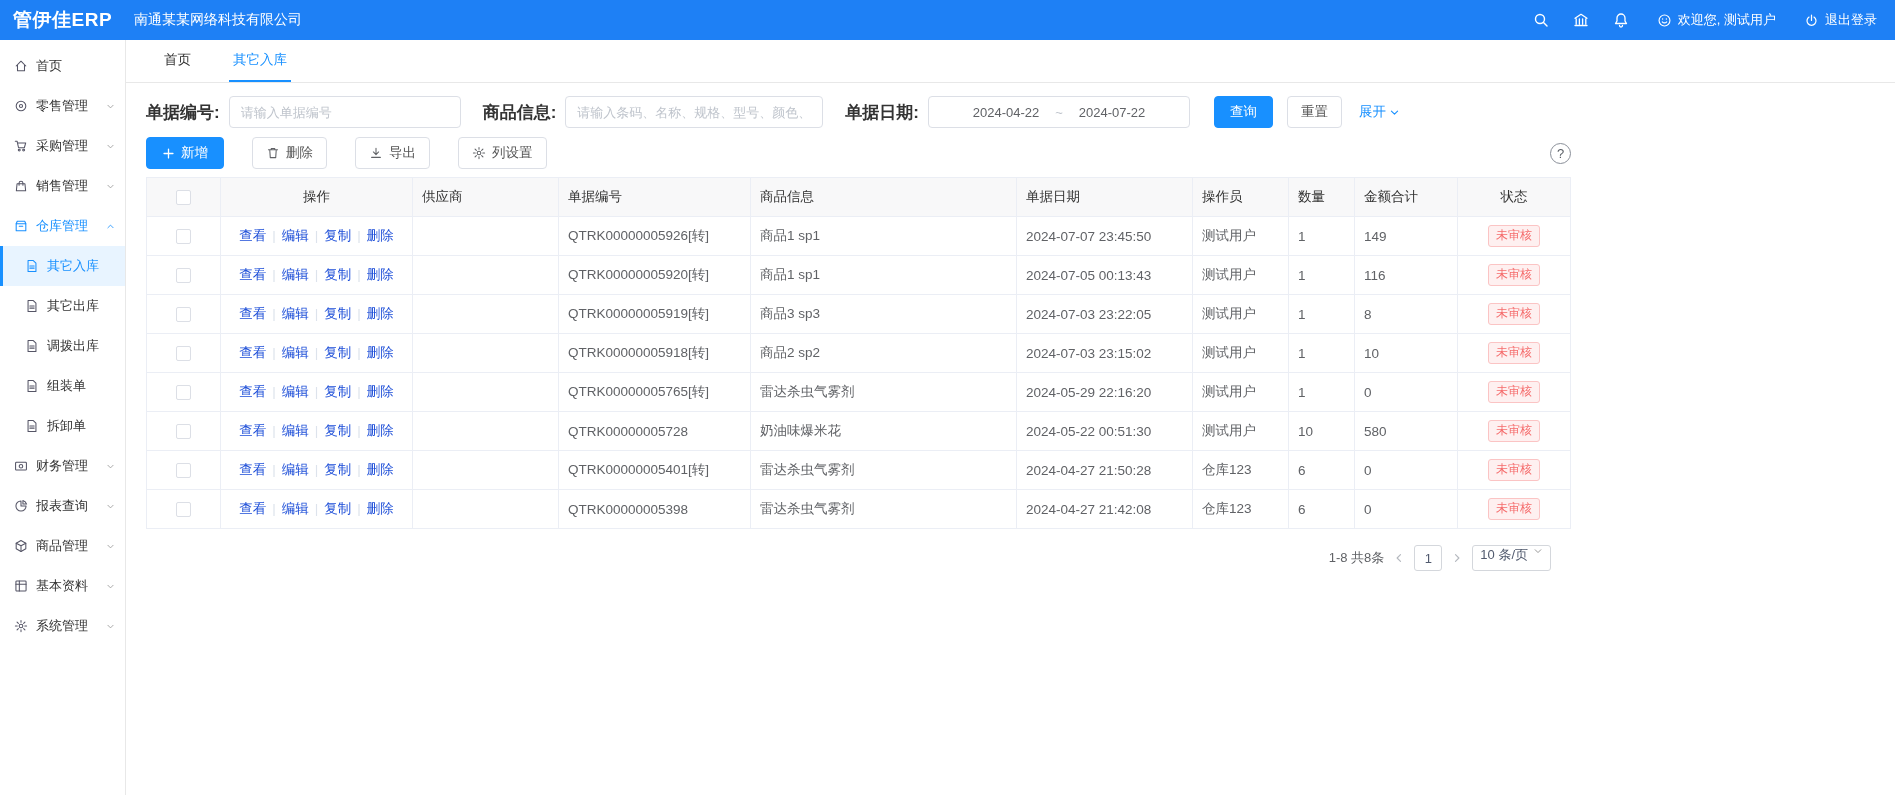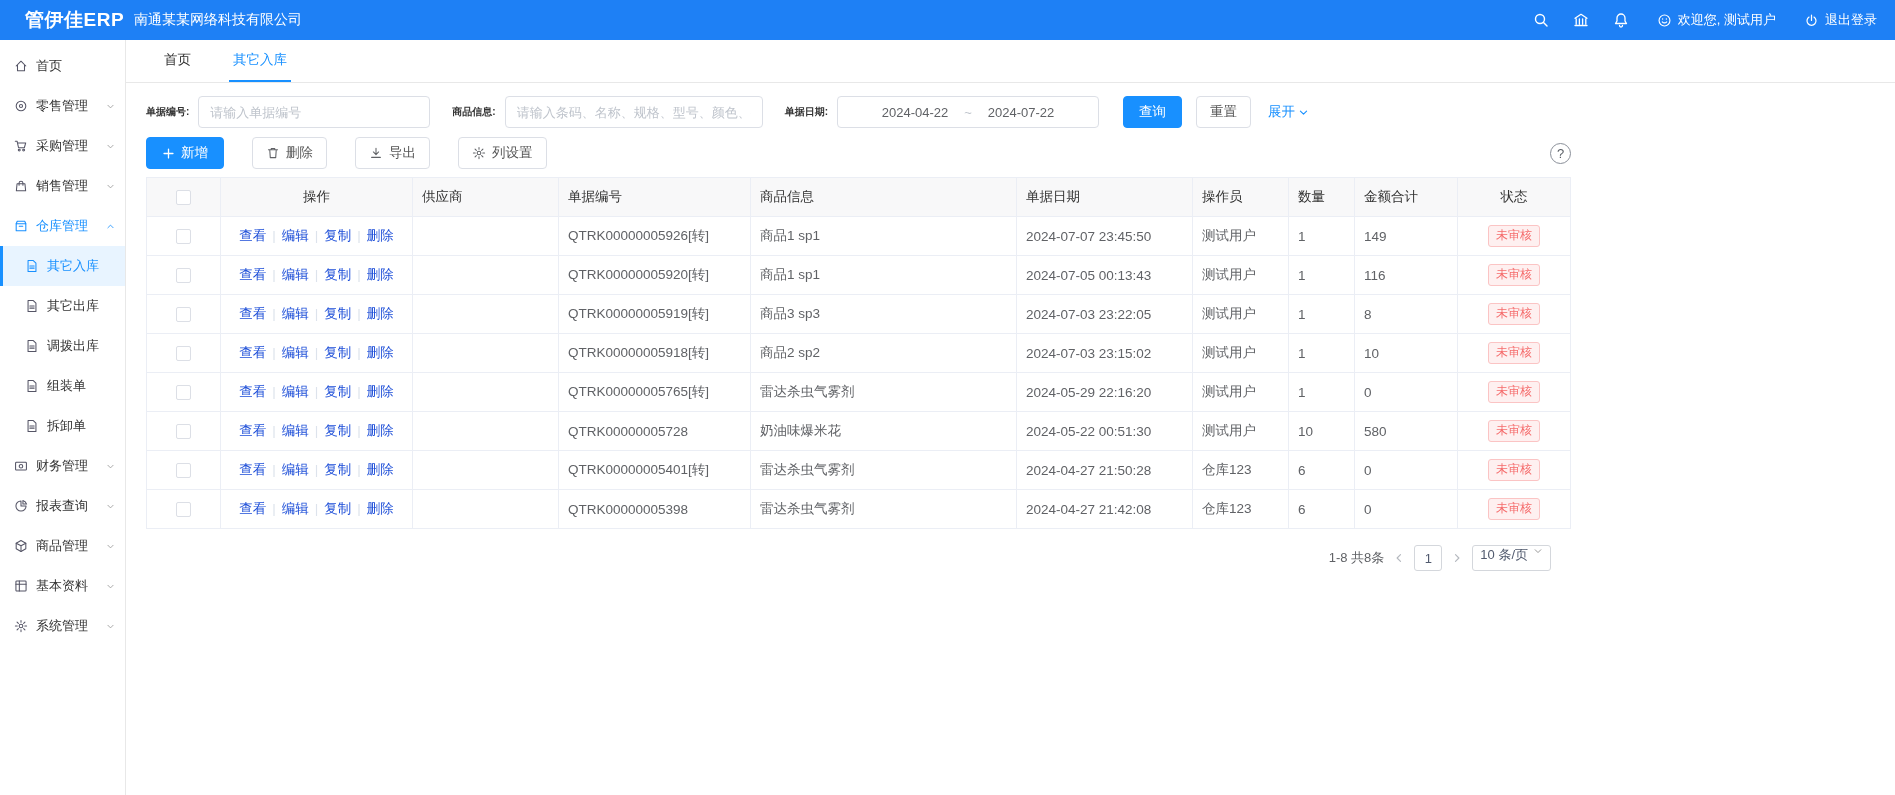--- a/index.html
+++ b/index.html
@@ -5,21 +5,21 @@
   * { box-sizing: border-box; margin: 0; padding: 0; }
   html,body { width: 1895px; height: 795px; }
   body {
     font-family: "Liberation Sans", "DejaVu Sans", sans-serif;
     font-size: 13px; color: #333; background: #fff; overflow: hidden;
   }
   svg.icn { display: block; }
 
   
   .topbar { height: 40px; background: #1e80f5; display: flex; align-items: center; color: #fff; }
-  .logo { width: 126px; font-size: 19px; font-weight: bold; padding-left: 25px; letter-spacing: .5px; white-space: nowrap; }
+  .logo { width: 126px; font-size: 19px; font-weight: bold; padding-left: 13px; letter-spacing: .5px; white-space: nowrap; }
   .company { font-size: 14px; margin-left: 8px; white-space: nowrap; }
   .top-right { margin-left: auto; display: flex; align-items: center; padding-right: 18px; }
   .top-ic { margin-left: 24px; cursor: pointer; }
   .top-ic svg { width: 16px; height: 16px; }
   .welcome, .logout { display: flex; align-items: center; gap: 6px; margin-left: 28px; cursor: pointer; font-size: 13px; white-space: nowrap; }
   .welcome svg, .logout svg { width: 15px; height: 15px; }
 
   
   .layout { display: flex; height: 755px; }
   .sidebar { width: 126px; border-right: 1px solid #e8e8e8; padding-top: 6px; background: #fff; flex: none; }
@@ -37,21 +37,21 @@
   
   .main { flex: 1; position: relative; background: #fff; }
   .tabbar { height: 43px; border-bottom: 1px solid #e8e8e8; display: flex; align-items: stretch; padding-left: 34px; gap: 34px; }
   .tab { display: flex; align-items: center; padding: 0 4px; font-size: 13.5px; color: #333; cursor: pointer; border-bottom: 2px solid transparent; }
   .tab.active { color: #1890ff; border-bottom-color: #1890ff; }
 
   .content { padding: 13px 0 0 20px; width: 1455px; }
 
   
   .filters { display: flex; align-items: center; }
-  .f-label { font-weight: 700; margin-right: 9px; font-size: 10px; white-space: nowrap; }
+  .f-label { font-weight: 700; margin-right: 9px; font-size: 17px; white-space: nowrap; }
   .inp { height: 32px; border: 1px solid #dcdfe6; border-radius: 4px; padding: 0 11px; font: inherit; font-size: 13px; color: #606266; background: #fff; outline: none; }
   .inp::placeholder { color: #bfc4cc; }
   .inp-doc { width: 232px; margin-right: 22px; }
   .inp-prod { width: 258px; margin-right: 22px; }
   .daterange { width: 262px; height: 32px; border: 1px solid #dcdfe6; border-radius: 4px; display: flex; align-items: center; justify-content: center; gap: 16px; color: #606266; background: #fff; cursor: pointer; }
   .btn { height: 32px; border-radius: 4px; font: inherit; font-size: 13.5px; cursor: pointer; display: inline-flex; align-items: center; justify-content: center; }
   .btn-primary { background: #1890ff; color: #fff; border: 1px solid #1890ff; padding: 12px 15px; }
   .btn-plain { background: #fff; color: #555; border: 1px solid #dcdfe6; padding: 0 13px; }
   .btn-search { margin-left: 24px; }
   .btn-reset { margin-left: 14px; }

